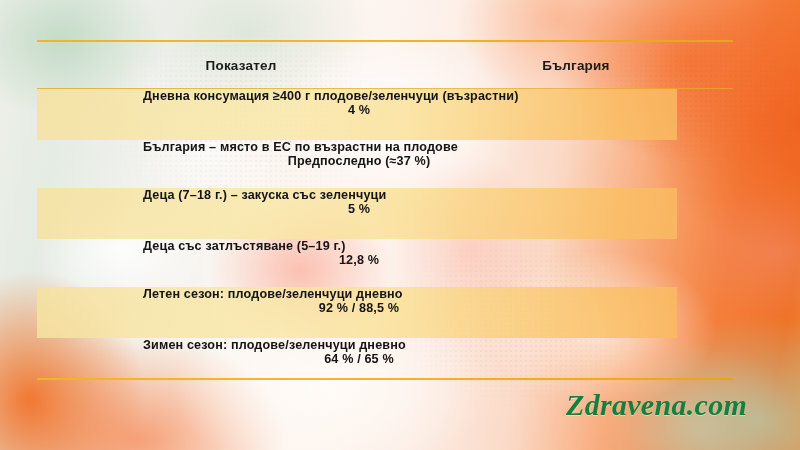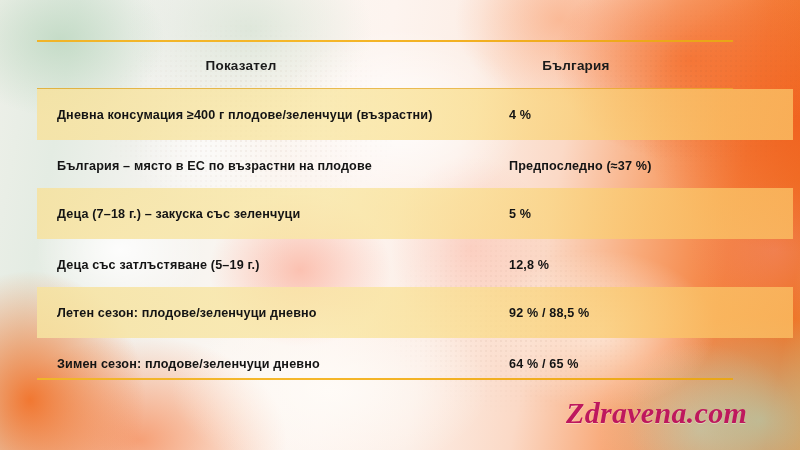--- a/index.html
+++ b/index.html
@@ -127,24 +127,25 @@
     font-weight: bold;
     color: #1b1b1b;
     letter-spacing: .2px;
   }
   .header-row .col-label { padding-right: 60px; }
   .header-row .col-value { padding-right: 86px; }
 
   .row {
     position: absolute;
     left: 0;
-    width: 756px;
+    width: 640px;
     height: 51px;
     display: flex;
     align-items: center;
+    flex-direction: column;
   }
   .row.band::before {
     content: "";
     position: absolute;
     inset: 0;
     background: linear-gradient(95deg,
         rgba(246,226,160,0.88) 0%,
         rgba(247,229,166,0.86) 18%,
         rgba(249,231,165,0.80) 38%,
         rgba(250,222,143,0.78) 58%,
@@ -161,26 +162,26 @@
     color: #141414;
     letter-spacing: .15px;
     white-space: nowrap;
   }
   .row .col-value { padding-left: 4px; }
 
   
   #watermark {
     position: absolute;
     left: 566px;
-    top: 396px;
+    top: 388px;
     font-family: "Liberation Serif", "DejaVu Serif", serif;
     font-style: italic;
     font-weight: bold;
     font-size: 30px;
-    color: #be185d;
+    color: #15803d;
     letter-spacing: .3px;
     text-shadow: 0 1px 0 rgba(255,255,255,0.35);
   }
 </style>
 </head>
 <body>
 
 <div id="canvas">
 
   <div class="bg-layer bg-base"></div>

